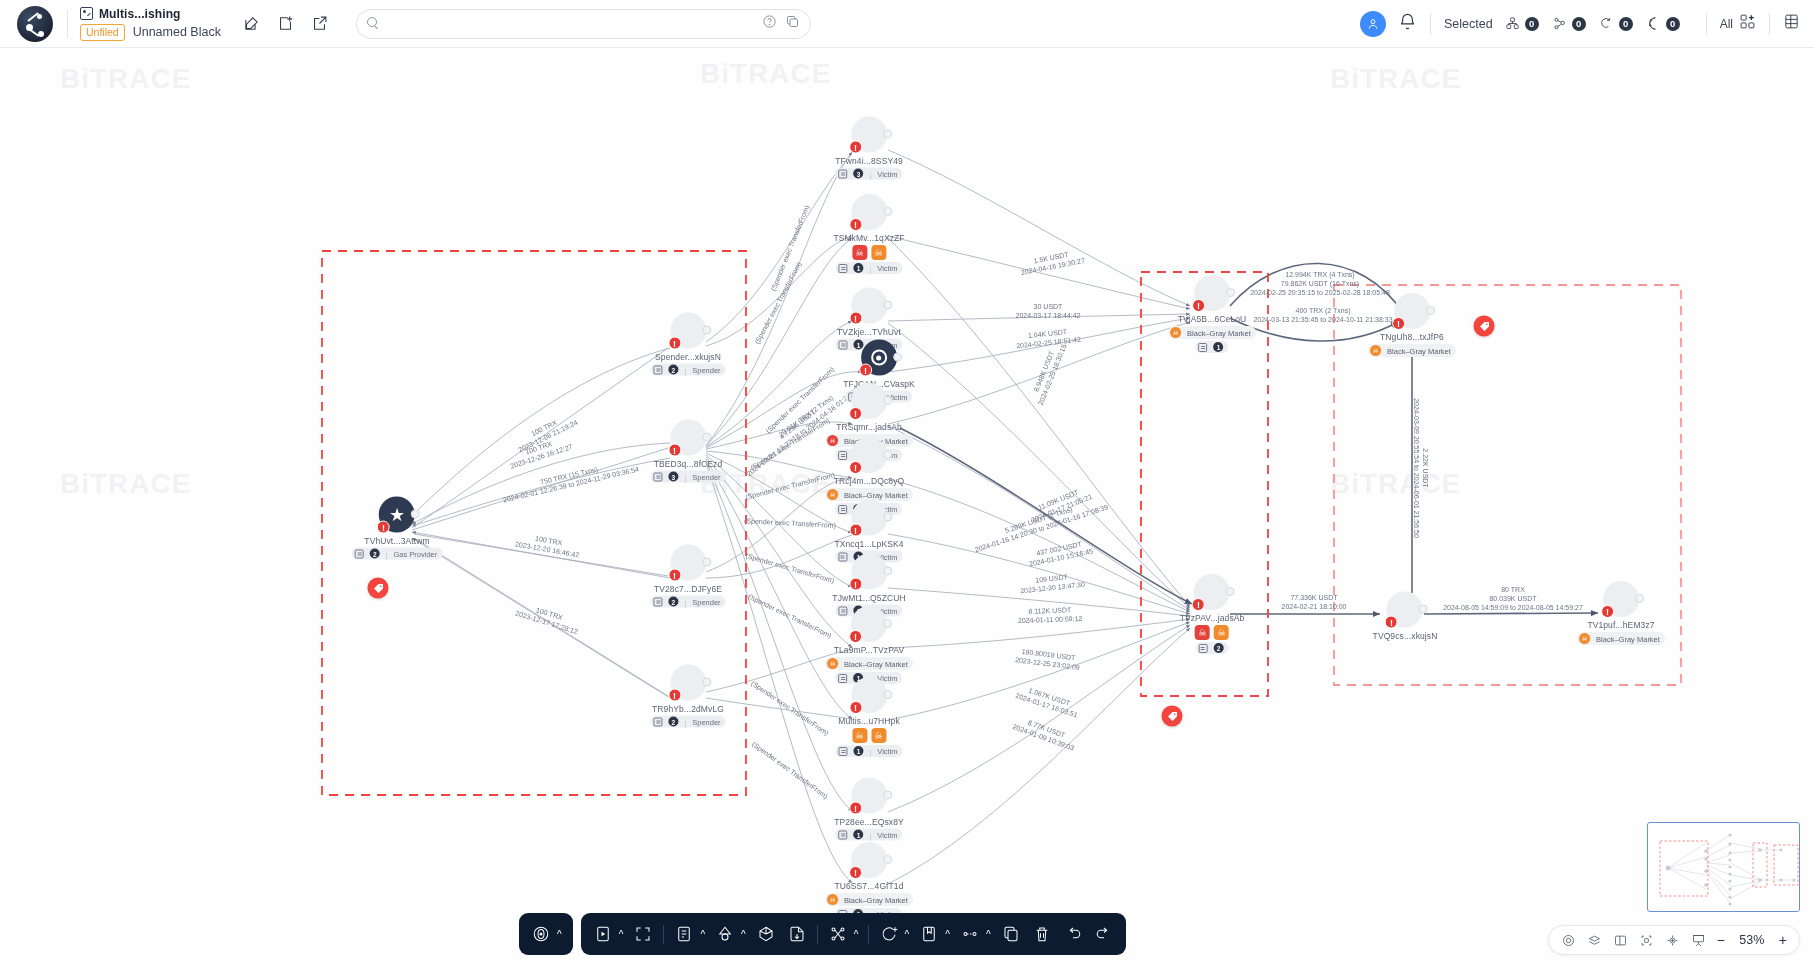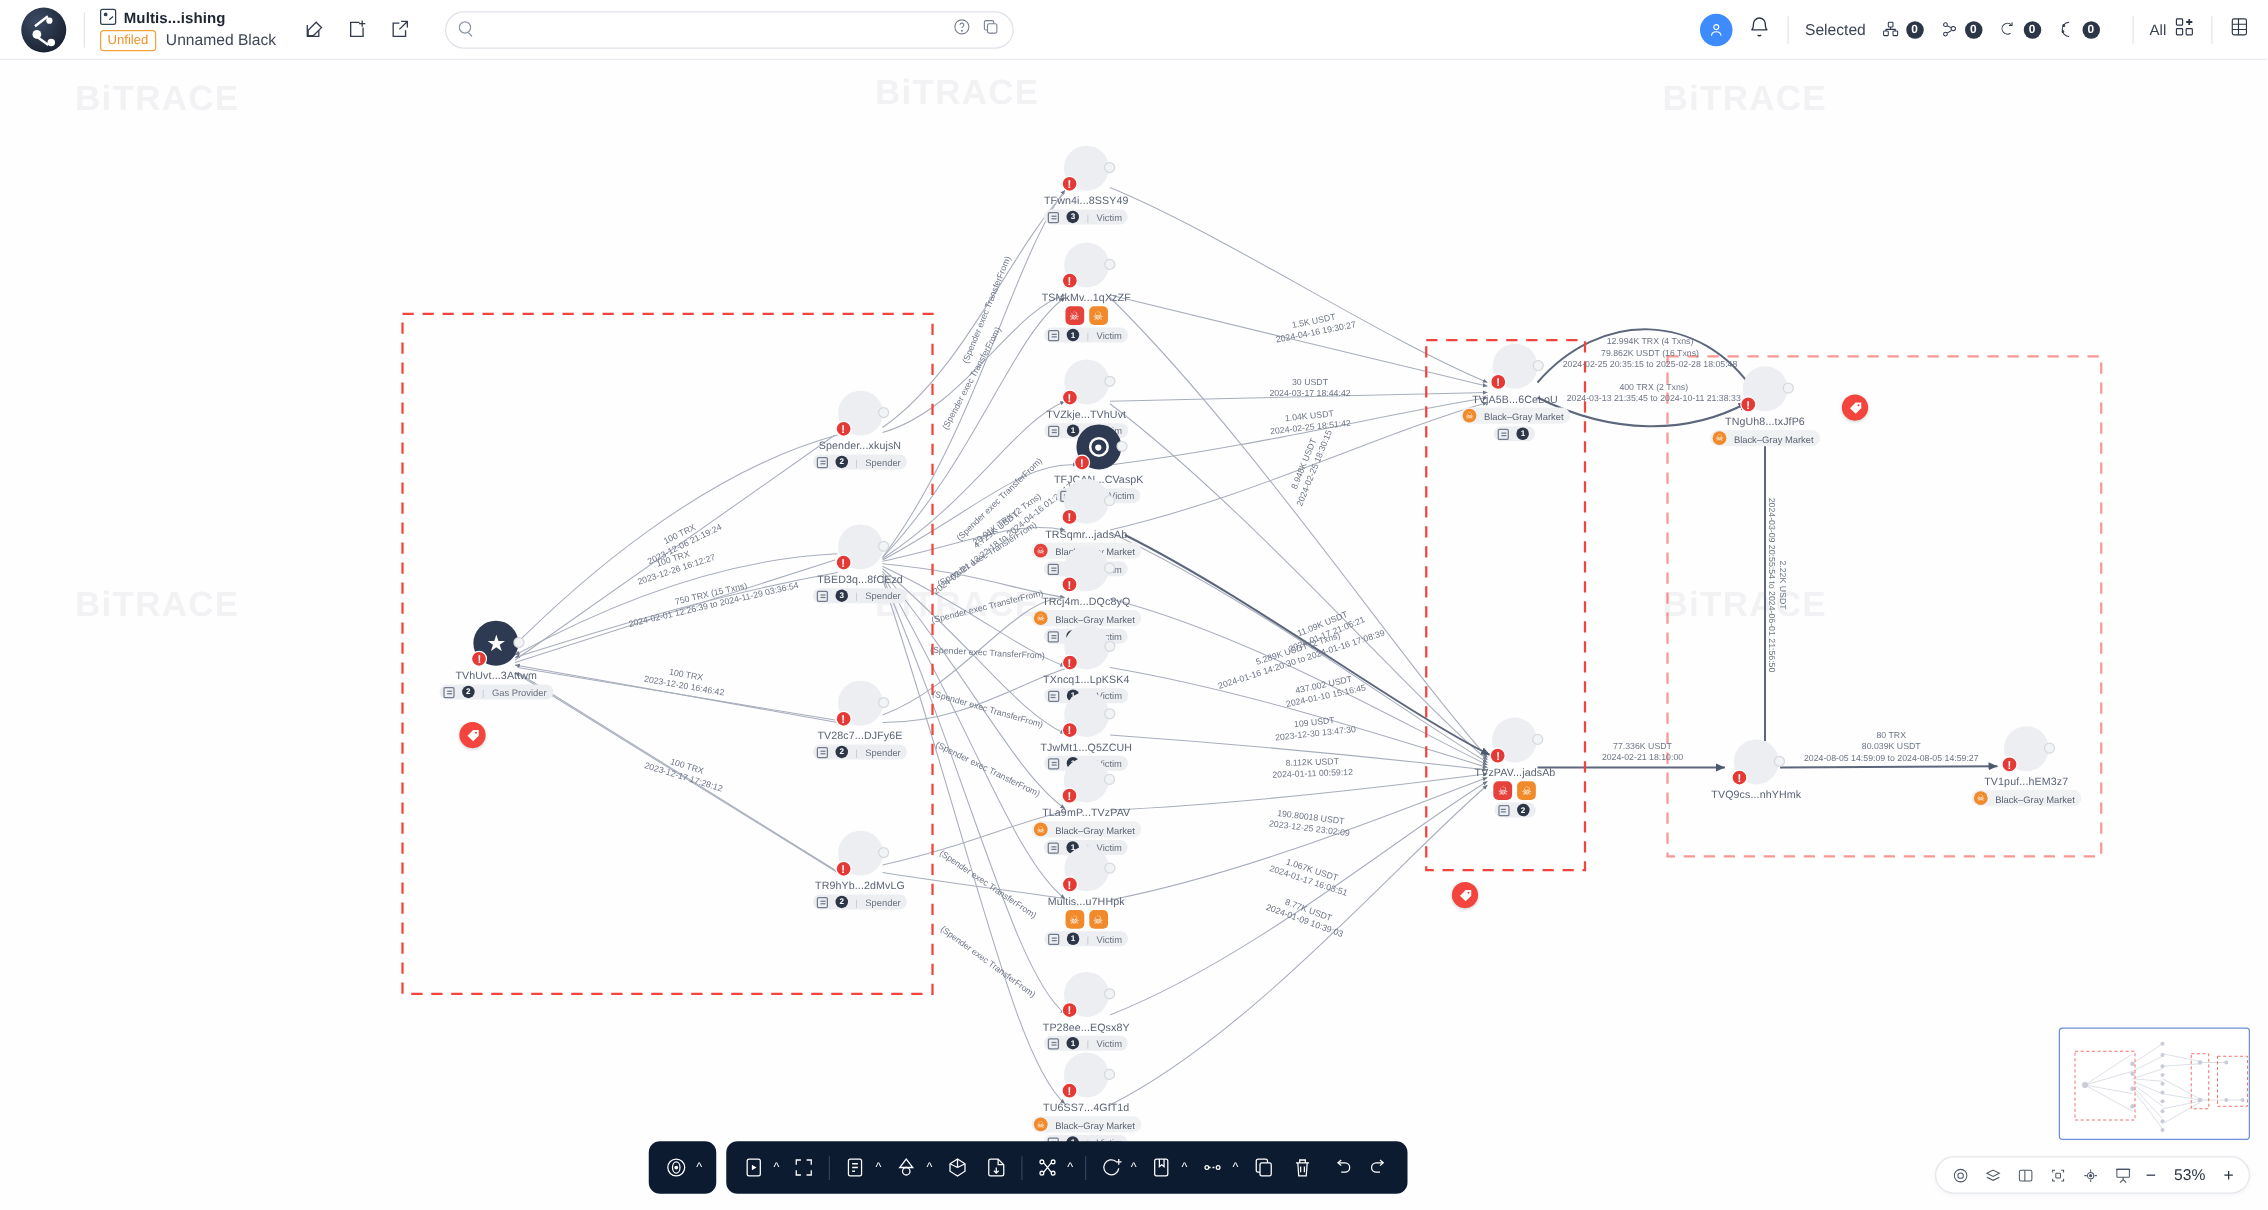--- a/index.html
+++ b/index.html
@@ -914,21 +914,21 @@
             <span class="doc-ic"></span>
             <span class="badge-n">2</span>
           </span>
         </div>
       </div>
       <div class="node" style="left: 1405px; top: 568px;">
         <div class="ball">
           <span class="warn">!</span>
           <span class="handle"></span>
         </div>
-        <div class="nlabel">TVQ9cs...nhYHmk</div>
+        <div class="nlabel">TVQ9cs...xkujsN</div>
       </div>
       <div class="node" style="left: 1621px; top: 565px;">
         <div class="ball">
           <span class="warn">!</span>
           <span class="handle"></span>
         </div>
         <div class="nlabel">TV1puf...hEM3z7</div>
         <div class="tagrow">
           <span class="pill market">
             <span class="skull orange">☠</span>

